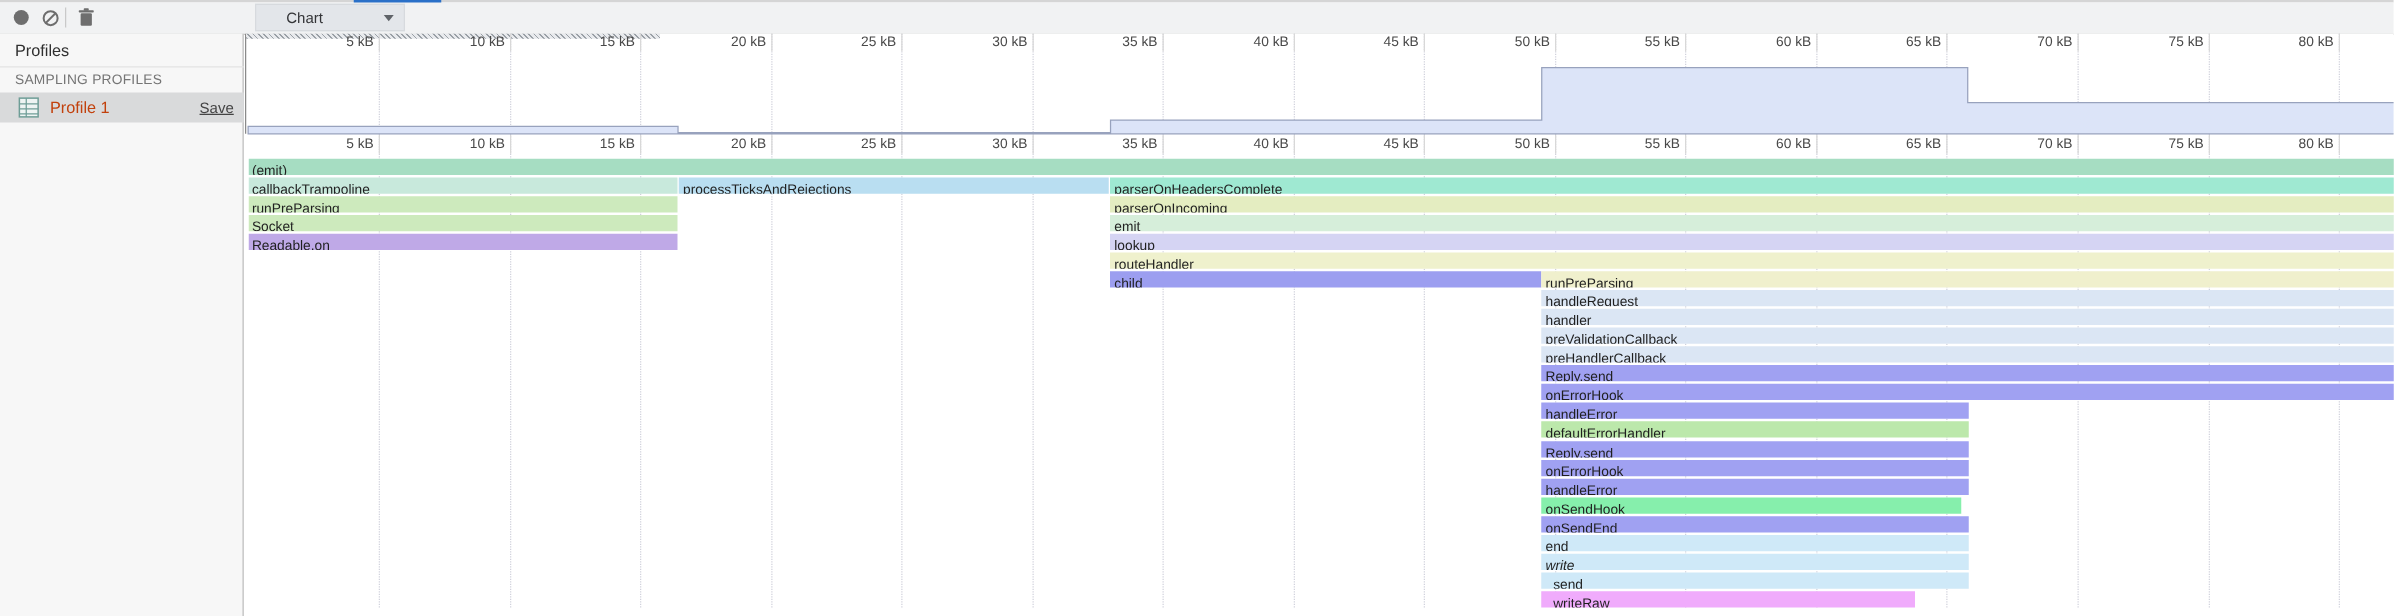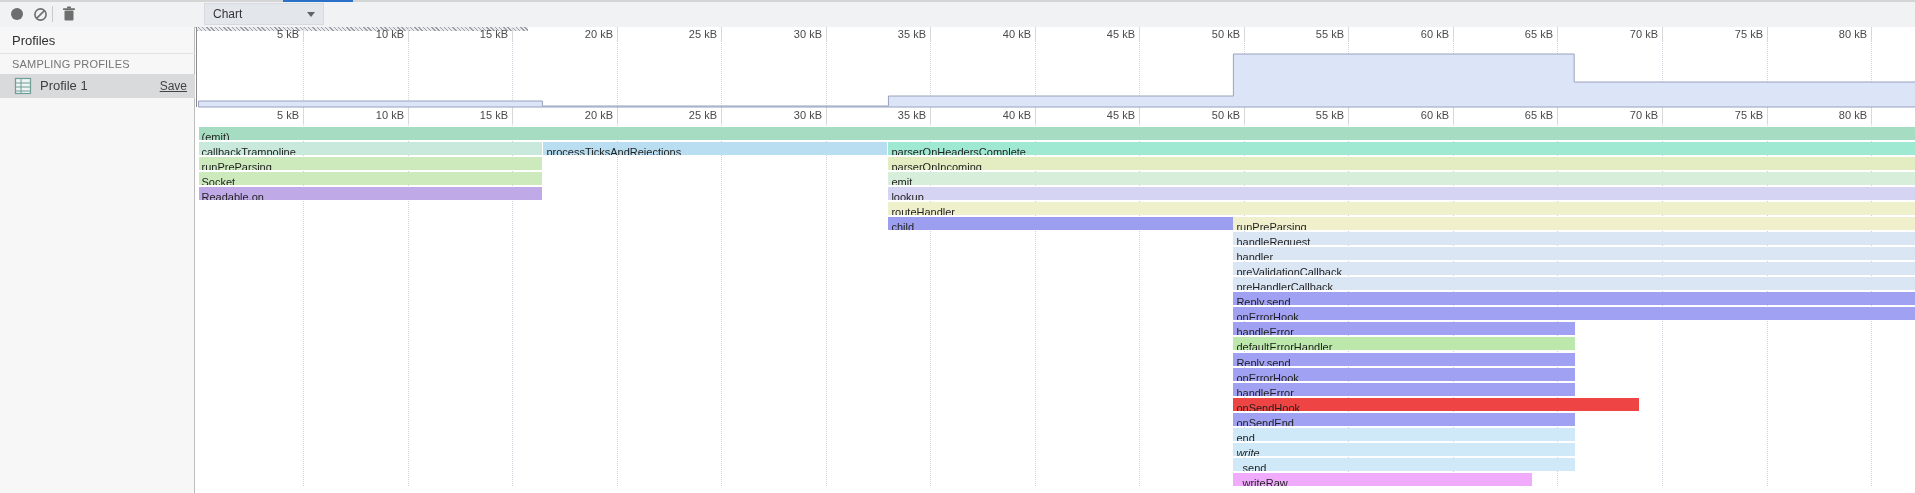--- a/index.html
+++ b/index.html
@@ -8,31 +8,31 @@
 
   
   .top-hairline{position:absolute;left:0;top:0;width:1915px;height:2px;background:#d5d5d5;}
   .tab-indicator{position:absolute;left:283px;top:0;width:70px;height:3px;background:#2a70c8;}
 
   
   .toolbar{position:absolute;left:0;top:2px;width:1915px;height:25px;background:#f1f2f3;border-bottom:1px solid #c9c9c9;}
   .tbtn{position:absolute;top:2px;width:24px;height:20px;border:none;background:transparent;padding:0;cursor:pointer;}
   .record-dot{display:block;margin:4px auto;width:12px;height:12px;border-radius:50%;background:#6e6e6e;}
   .tsep{position:absolute;left:52px;top:4px;width:1px;height:16px;background:#c9c9c9;}
-  .select{position:absolute;left:204px;top:1px;width:120px;height:22px;background:#e3e6ea;border:1px solid #d7dade;box-sizing:border-box;font-size:12px;color:#343538;line-height:20px;padding-left:8px;cursor:pointer;}
+  .select{position:absolute;left:204px;top:1px;width:120px;height:22px;background:#e3e6ea;border:1px solid #d7dade;box-sizing:border-box;font-size:12px;color:#343538;line-height:20px;padding-left:24px;cursor:pointer;}
   .select .arrow{position:absolute;right:8px;top:8px;width:0;height:0;border-left:4px solid transparent;border-right:4px solid transparent;border-top:5px solid #5f6368;}
 
   
   .sidebar{position:absolute;left:0;top:27px;width:195px;height:466px;background:#f7f7f7;border-right:1px solid #bdbdbd;box-sizing:border-box;}
   .sb-header{position:absolute;left:12px;top:6px;font-size:13px;color:#303030;}
   .sb-header-rule{position:absolute;left:0;top:26px;width:195px;height:1px;background:#e3e3e3;}
   .sb-section{position:absolute;left:12px;top:31px;font-size:11px;color:#757575;letter-spacing:.2px;}
   .profile-row{position:absolute;left:0;top:47px;width:195px;height:24px;background:#d9dadb;cursor:pointer;}
   .profile-row .picon{position:absolute;left:14px;top:3px;}
-  .profile-row .pname{position:absolute;left:40px;top:4px;font-size:13px;color:#404040;}
+  .profile-row .pname{position:absolute;left:40px;top:4px;font-size:13px;color:#c2410c;}
   .profile-row .psave{position:absolute;right:8px;top:5px;font-size:12px;color:#444;text-decoration:underline;cursor:pointer;}
 
   
   .chart-pane{position:absolute;left:196px;top:27px;width:1719px;height:466px;background:#fff;}
   .pane-left-edge{position:absolute;left:196px;top:27px;width:1px;height:80px;background:#8a8a8a;}
   .hatch-strip{position:absolute;left:197px;top:27px;width:331px;height:4px;
     background:repeating-linear-gradient(45deg,#9aa0a6 0 1px,#e8eaed 1px 3px);}
 
   .gridline{position:absolute;top:27px;height:459px;width:0;border-left:1px dotted rgba(90,95,130,.28);}
   .gridline-ruler{position:absolute;width:1px;background:#d8d8d8;}
@@ -202,21 +202,21 @@
       <div class="flame-bar" style="left: 1233.4px; width: 685.75px; top: 247px; height: 13px; background: rgb(219, 230, 244);"><span>handler</span></div>
       <div class="flame-bar" style="left: 1233.4px; width: 685.75px; top: 262px; height: 13px; background: rgb(219, 230, 244);"><span>preValidationCallback</span></div>
       <div class="flame-bar" style="left: 1233.4px; width: 685.75px; top: 277px; height: 13px; background: rgb(219, 230, 244);"><span>preHandlerCallback</span></div>
       <div class="flame-bar" style="left: 1233.4px; width: 685.75px; top: 292px; height: 13px; background: rgb(160, 161, 242);"><span>Reply.send</span></div>
       <div class="flame-bar" style="left: 1233.4px; width: 685.75px; top: 307px; height: 13px; background: rgb(160, 161, 242);"><span>onErrorHook</span></div>
       <div class="flame-bar" style="left: 1233.4px; width: 341.829px; top: 322px; height: 13px; background: rgb(160, 161, 242);"><span>handleError</span></div>
       <div class="flame-bar" style="left: 1233.4px; width: 341.829px; top: 337px; height: 13px; background: rgb(188, 232, 171);"><span>defaultErrorHandler</span></div>
       <div class="flame-bar" style="left: 1233.4px; width: 341.829px; top: 353px; height: 13px; background: rgb(160, 161, 242);"><span>Reply.send</span></div>
       <div class="flame-bar" style="left: 1233.4px; width: 341.829px; top: 368px; height: 13px; background: rgb(160, 161, 242);"><span>onErrorHook</span></div>
       <div class="flame-bar" style="left: 1233.4px; width: 341.829px; top: 383px; height: 13px; background: rgb(160, 161, 242);"><span>handleError</span></div>
-      <div class="flame-bar" style="left: 1233.4px; width: 406px; top: 398px; height: 13px; background: #ef4444;"><span>onSendHook</span></div>
+      <div class="flame-bar" style="left: 1233.4px; width: 336px; top: 398px; height: 13px; background: #86efac;"><span>onSendHook</span></div>
       <div class="flame-bar" style="left: 1233.4px; width: 341.829px; top: 413px; height: 13px; background: rgb(160, 161, 242);"><span>onSendEnd</span></div>
       <div class="flame-bar" style="left: 1233.4px; width: 341.829px; top: 428px; height: 13px; background: rgb(207, 233, 248);"><span>end</span></div>
       <div class="flame-bar" style="left: 1233.4px; width: 341.829px; top: 443px; height: 13px; background: rgb(207, 233, 248); font-style: italic;"><span>write_</span></div>
       <div class="flame-bar" style="left: 1233.4px; width: 341.829px; top: 458px; height: 13px; background: rgb(207, 233, 248);"><span>_send</span></div>
       <div class="flame-bar" style="left: 1233.4px; width: 299px; top: 473px; height: 13px; background: #f0abfc;"><span>_writeRaw</span></div>
     </div>
 
 </div>
 
 </body></html>

